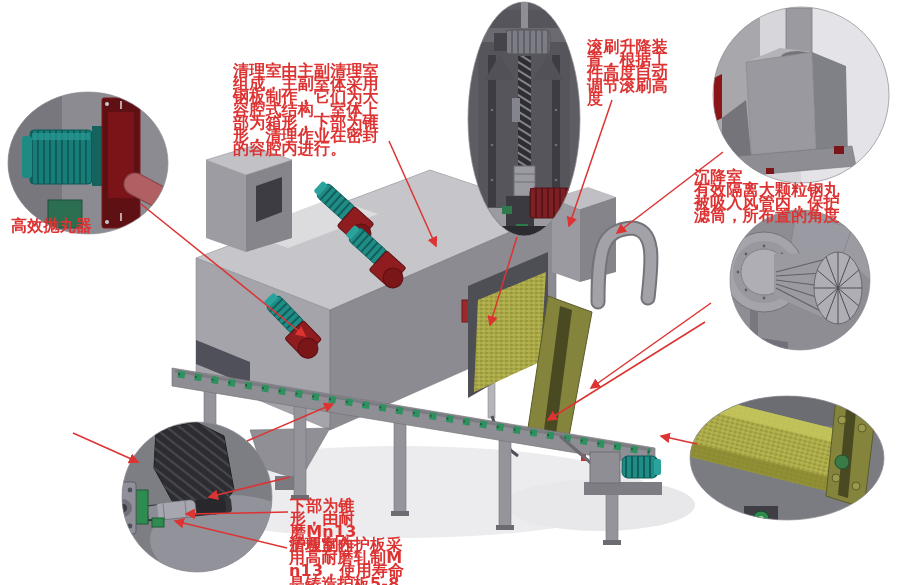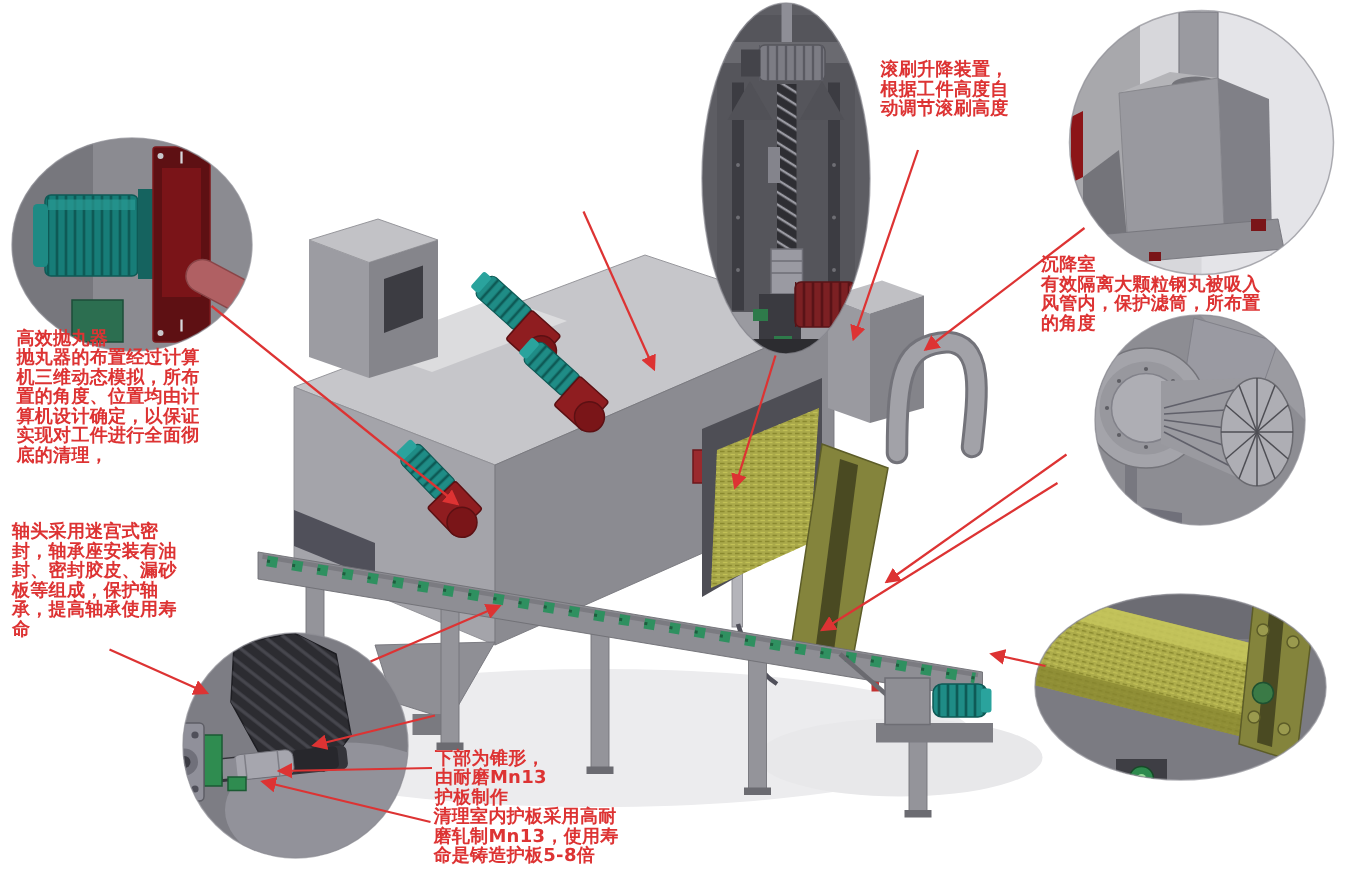--- a/index.html
+++ b/index.html
@@ -1,20 +1,20 @@
 <!DOCTYPE html>
 <html style="--background: #ffffff; --annotation-red: #dd3333; --machine-gray: #9a9aa0; --machine-gray-light: #c6c6ca; --machine-gray-dark: #85858b; --motor-teal: #1f8c86; --blaster-red: #8f1d20; --brush-yellow: #aaa94a;"><head>
 <meta charset="utf-8">
 <style>
   *{margin:0;padding:0;box-sizing:border-box}
   html,body{width:900px;height:585px;overflow:hidden;background:#fff}
   .stage{position:relative;width:900px;height:585px;background:var(--background,#fff);
          font-family:"DejaVu Sans",sans-serif}
   .scene{position:absolute;left:0;top:0}
-  .ann{position:absolute;color:var(--annotation-red,#dd3333);font-size:12px;line-height:13px;
+  .ann{position:absolute;color:var(--annotation-red,#dd3333);font-size:16px;line-height:13px;
        font-weight:bold;letter-spacing:.2px;word-break:break-all}
   .ann .title{display:block}
   .leader{stroke:var(--annotation-red,#dd3333);stroke-width:1.5;fill:none}
   .cir-edge{fill:none;stroke:#8f8f95;stroke-width:1;opacity:.7}
 </style>
 </head>
 <body>
 
 <div class="stage">
 
@@ -346,29 +346,28 @@
     <line class="leader" x1="290" y1="477" x2="209" y2="497" marker-end="url(#arr)"></line>
     <line class="leader" x1="288" y1="512" x2="186" y2="514" marker-end="url(#arr)"></line>
     <line class="leader" x1="287" y1="548" x2="175" y2="521" marker-end="url(#arr)"></line>
     <line class="leader" x1="723" y1="152" x2="617" y2="233" marker-end="url(#arr)"></line>
     <line class="leader" x1="711" y1="303" x2="591" y2="388" marker-end="url(#arr)"></line>
     <line class="leader" x1="705" y1="322" x2="548" y2="420" marker-end="url(#arr)"></line>
     <line class="leader" x1="697" y1="444" x2="661" y2="436" marker-end="url(#arr)"></line>
   </g>
 </svg>
 
+<div class="ann" style="left:233px;top:64px;width:158px">清理室由主副清理室组成，主副室体采用钢板制作，它们为大容腔式结构，室体上部为箱形，下部为锥形，清理作业在密封的容腔内进行。</div>
 
 <div class="ann" style="left:587px;top:40px;width:92px">滚刷升降装置，根据工件高度自动调节滚刷高度</div>
 
 <div class="ann" style="left:11px;top:219px;width:122px">
   <span class="title">高效抛丸器</span>
-  <span>抛丸器的布置经过计算机三维动态模拟，所布置的角度、位置均由计算机设计确定，以保证实现对工件进行全面彻底的清理，</span>
 </div>
 
-<div class="ann" style="left:8px;top:348px;width:112px">轴头采用迷宫式密封，轴承座安装有油封、密封胶皮、漏砂板等组成，保护轴承，提高轴承使用寿命</div>
 
 <div class="ann" style="left:694px;top:170px;width:156px">
   <span class="title">沉降室</span>
   <span>有效隔离大颗粒钢丸被吸入风管内，保护滤筒，所布置的角度</span>
 </div>
 
 
 
 <div class="ann" style="left:290px;top:499px;width:80px">下部为锥形，由耐磨Mn13护板制作</div>
 

